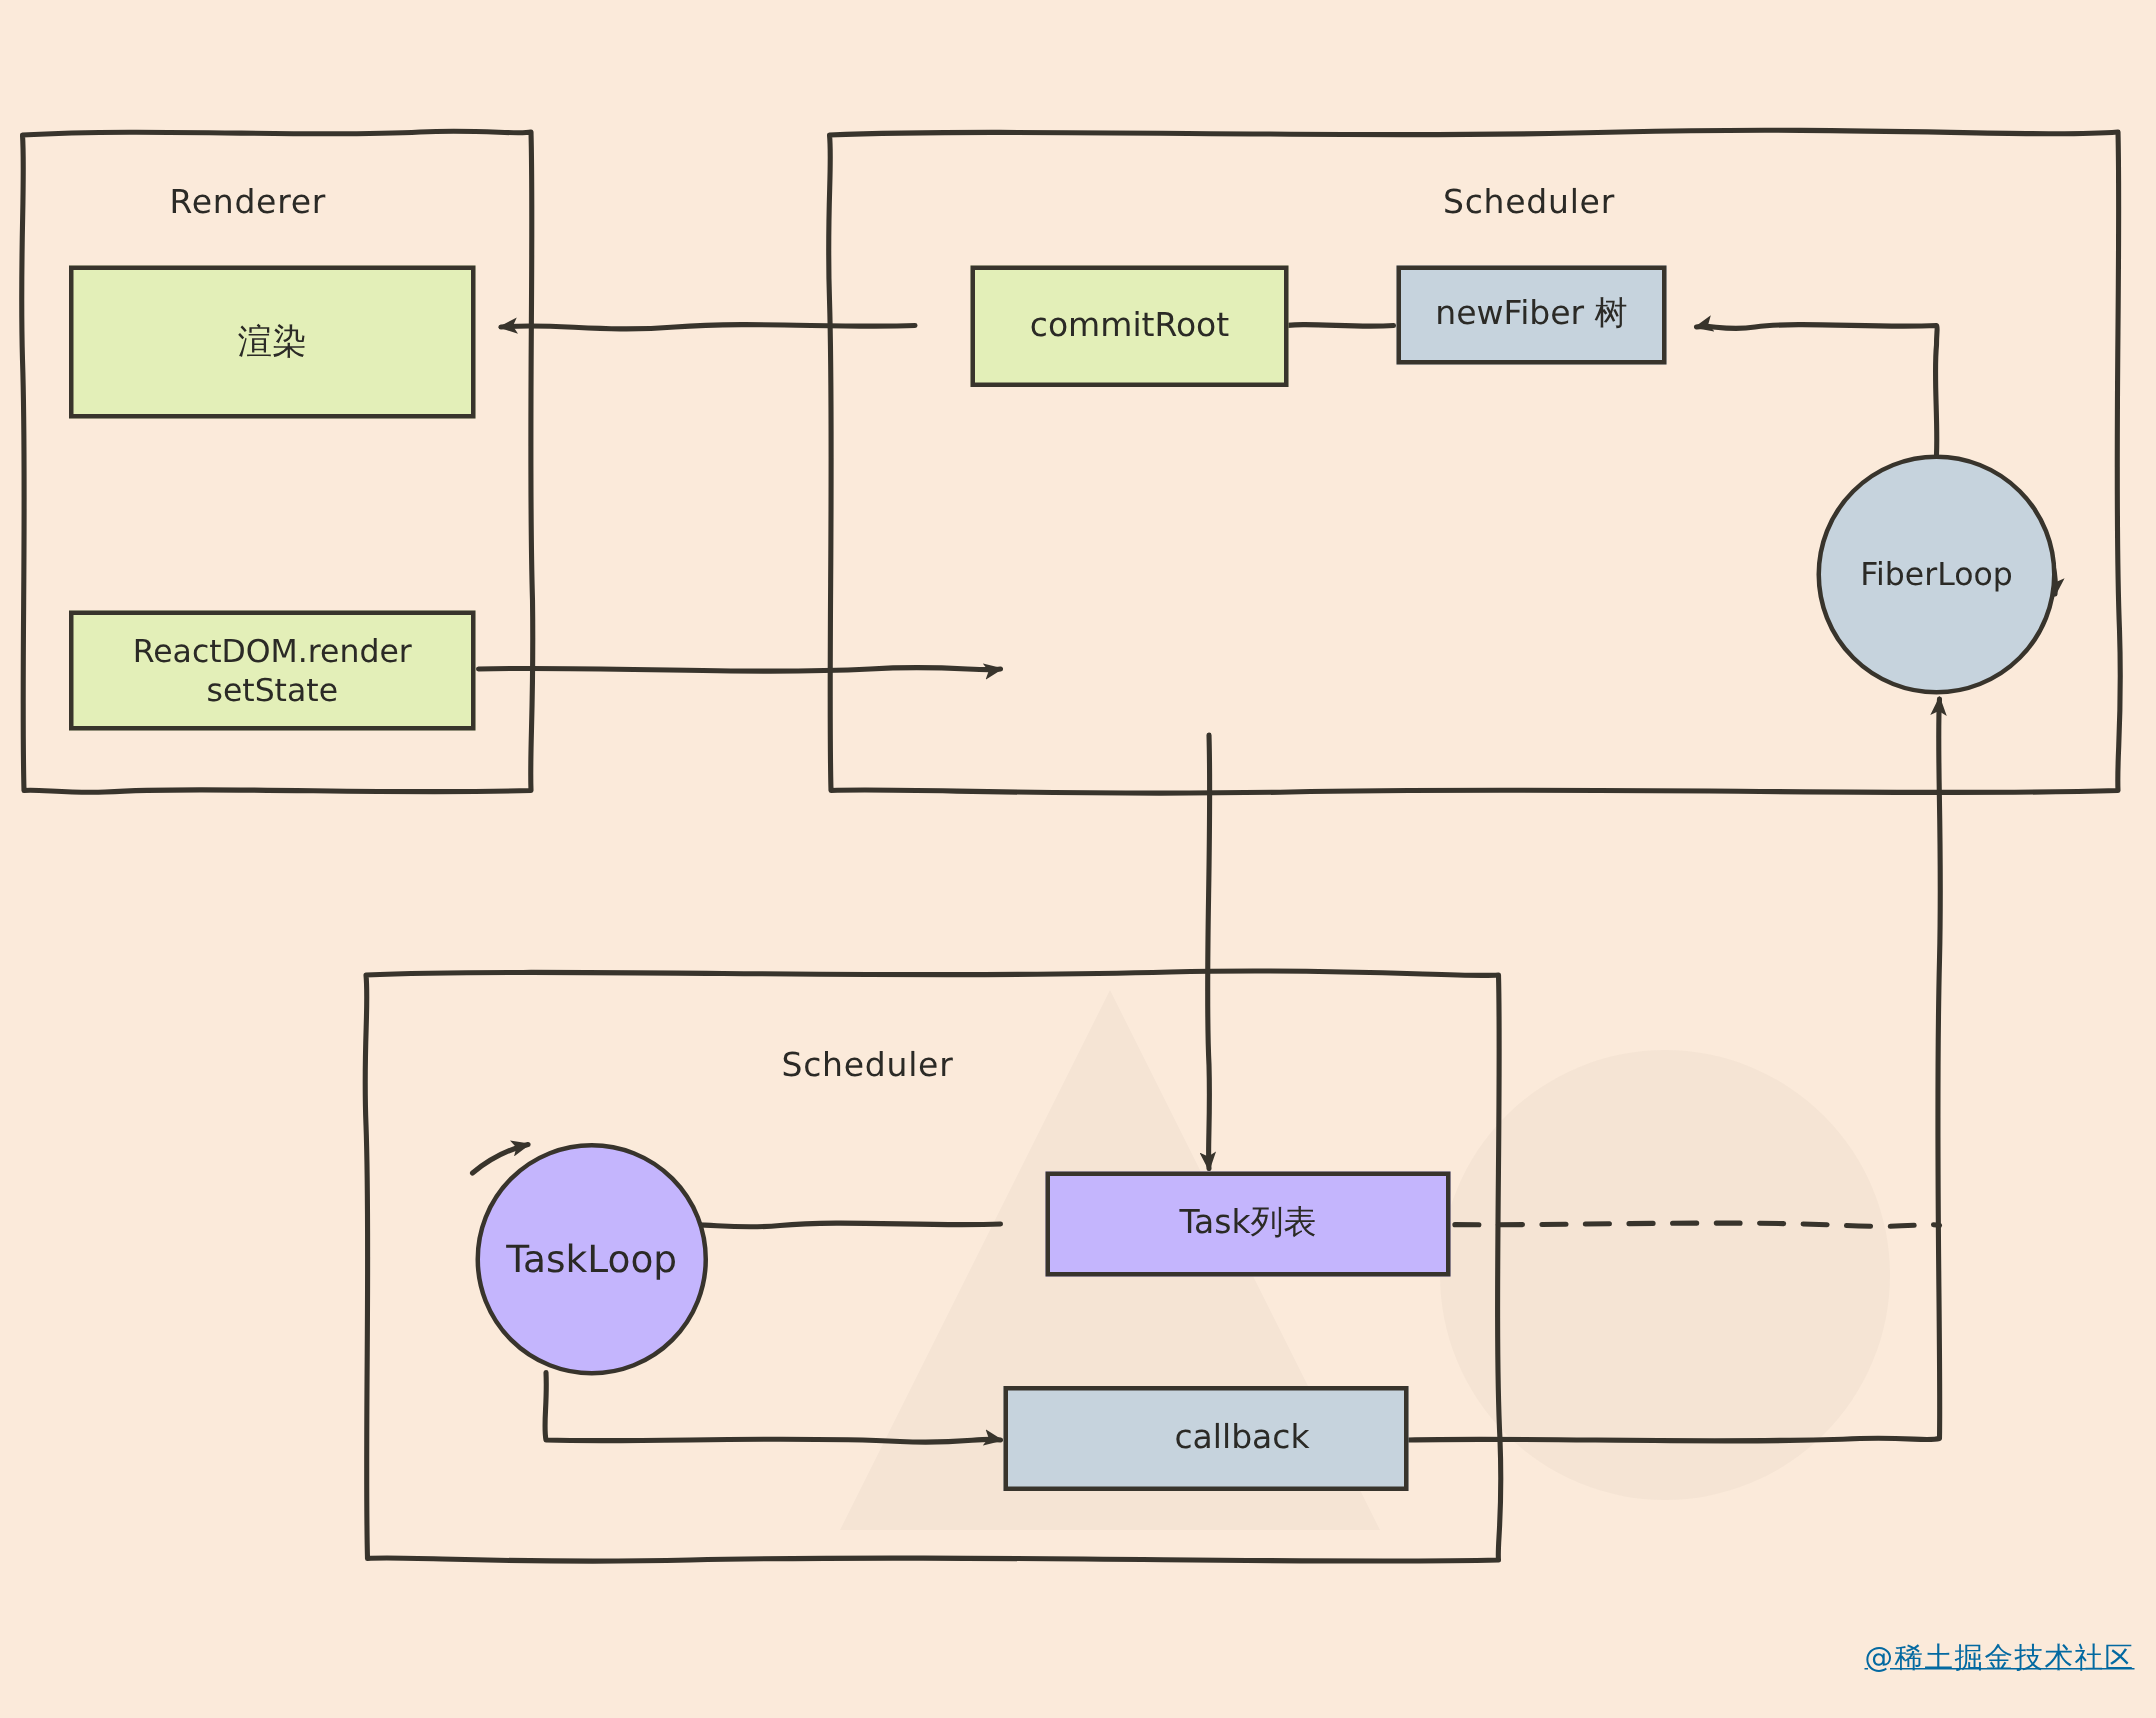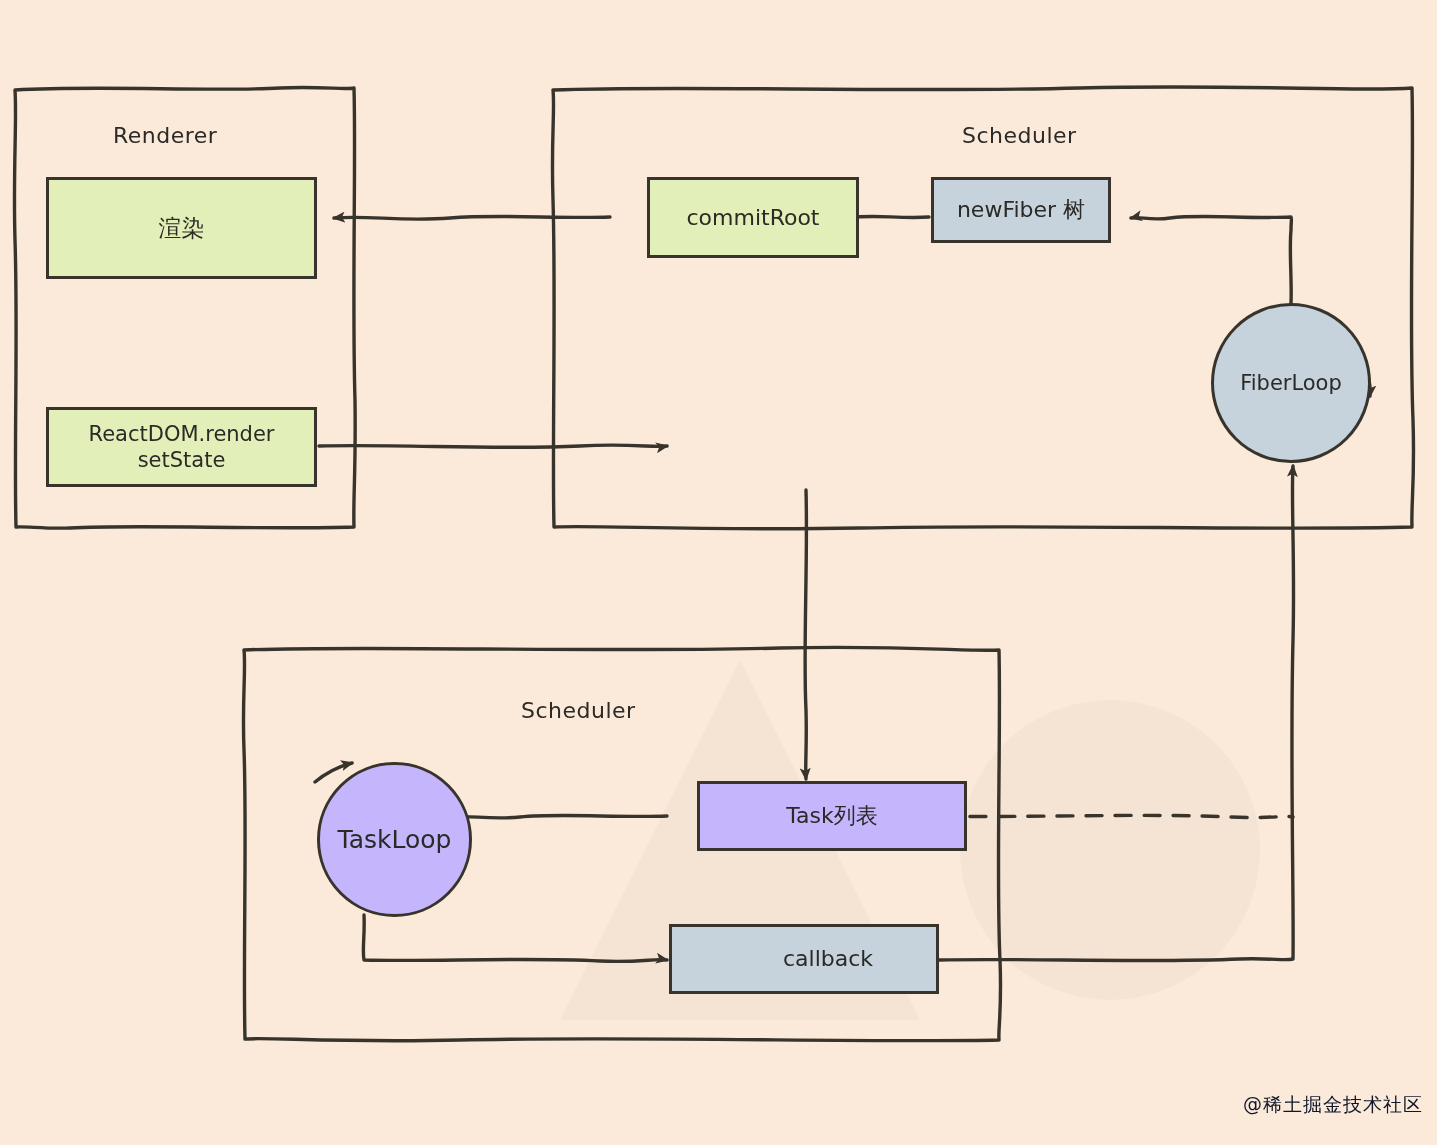--- a/index.html
+++ b/index.html
@@ -49,25 +49,26 @@
   .group-label {
     position: absolute;
     color: #2b2a26;
     font-size: 22px;
     letter-spacing: 0.5px;
     z-index: 3;
     white-space: nowrap;
   }
   .watermark {
     position: absolute;
-    color: #0f172a;
+    color: #0369a1;
     font-size: 19px;
     letter-spacing: 1px;
     z-index: 4;
     white-space: nowrap;
+    text-decoration: underline;
   }
 </style>
 </head>
 <body>
 
 <div id="stage">
 
   <div class="bg-ghost" style="left:560px; top:660px; width:360px; height:360px; clip-path: polygon(50% 0,100% 100%,0 100%);"></div>
   <div class="bg-ghost" style="left:960px; top:700px; width:300px; height:300px; border-radius:50%;"></div>
 

